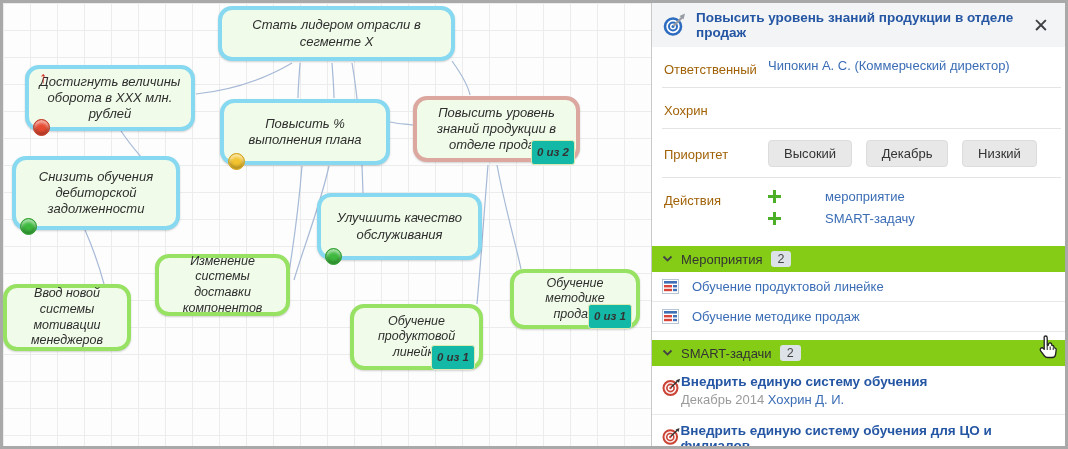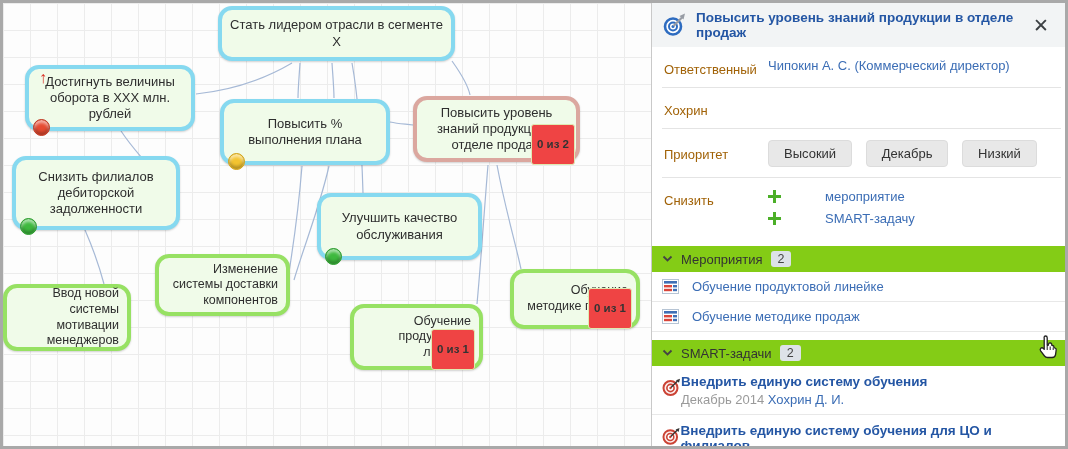--- a/index.html
+++ b/index.html
@@ -16,35 +16,36 @@
                      linear-gradient(90deg,#ececec 1px,transparent 1px);
     background-size:27px 27px;
   }
   .edges{position:absolute;left:0;top:0;width:649px;height:443px;}
   .node{
     position:absolute;box-sizing:border-box;border-radius:14px;
     background:#f0fbe9;border:4px solid #86d9f0;
     display:flex;align-items:center;justify-content:center;text-align:center;
     font-size:13px;line-height:1.25;color:#2e2e2e;padding:4px 8px;
     box-shadow:0 1px 2px rgba(0,0,0,.18);
-  }
-  .node.green{border-color:#97e163;text-align:right;}
+    font-style:italic;
+  }
+  .node.green{border-color:#97e163;}
   .node.selected{border-color:#dba79f;}
   .dot{
     position:absolute;width:15px;height:15px;border-radius:50%;
     left:4px;bottom:-9px;
     box-shadow:inset 0 -3px 3px rgba(0,0,0,.25),inset 0 3px 3px rgba(255,255,255,.55);
   }
   .dot.red{background:#e64b31;border:1px solid #bd3a24;}
   .dot.yellow{background:#f3c430;border:1px solid #cfa11a;}
   .dot.green{background:#3eb93e;border:1px solid #2e9b30;}
   .up-arrow{position:absolute;left:10px;top:1px;color:#d93025;font-weight:bold;font-size:16px;line-height:16px;}
   .badge{
-    position:absolute;right:1px;bottom:-7px;background:#ef4444;border:1px solid #dfeab2;
-    border-radius:3px;padding:12px 5px;font-size:11.5px;font-weight:bold;color:#333;line-height:15px;
+    position:absolute;right:1px;bottom:-7px;background:#14b8a6;border:1px solid #dfeab2;
+    border-radius:3px;padding:4px 5px;font-size:11.5px;font-weight:bold;color:#333;line-height:15px;
   }
   .badge.inside{right:4px;bottom:-4px;}
   
   .panel{
     position:absolute;left:648px;top:0;right:0;bottom:0;background:#fff;
     border-left:1px solid #c9c9c9;display:flex;flex-direction:column;font-size:13px;
   }
   .panel-header{
     background:#f2f4f5;height:44px;display:flex;align-items:center;padding:0 10px 0 10px;flex:0 0 auto;
   }
@@ -126,21 +127,21 @@
       <span>Повысить % выполнения плана</span>
       <span class="dot yellow"></span>
     </div>
 
     <div class="node selected" style="left:410px;top:93px;width:167px;height:66px">
       <span>Повысить уровень знаний продукции в отделе продаж</span>
       <span class="badge">0 из 2</span>
     </div>
 
     <div class="node" style="left:9px;top:153px;width:168px;height:74px">
-      <span>Снизить филиалов дебиторской задолженности</span>
+      <span>Снизить обучения дебиторской задолженности</span>
       <span class="dot green"></span>
     </div>
 
     <div class="node" style="left:314px;top:190px;width:165px;height:67px">
       <span>Улучшить качество обслуживания</span>
       <span class="dot green"></span>
     </div>
 
     <div class="node green" style="left:152px;top:251px;width:135px;height:62px;font-size:12.5px">
       <span>Изменение системы доставки компонентов</span>
@@ -186,21 +187,21 @@
       </div>
       <div class="field-row">
         <span class="field-label" style="padding-top:7px">Приоритет</span>
         <span class="field-value">
           <button class="prio-btn">Высокий</button>
           <button class="prio-btn">Декабрь</button>
           <button class="prio-btn">Низкий</button>
         </span>
       </div>
       <div class="field-row" style="border-bottom:none">
-        <span class="field-label">Снизить</span>
+        <span class="field-label">Действия</span>
         <span class="field-value">
           <span class="action-link">
             <span class="plus-icon"></span>
             <a class="link">мероприятие</a>
           </span>
           <span class="action-link">
             <span class="plus-icon"></span>
             <a class="link">SMART-задачу</a>
           </span>
         </span>

